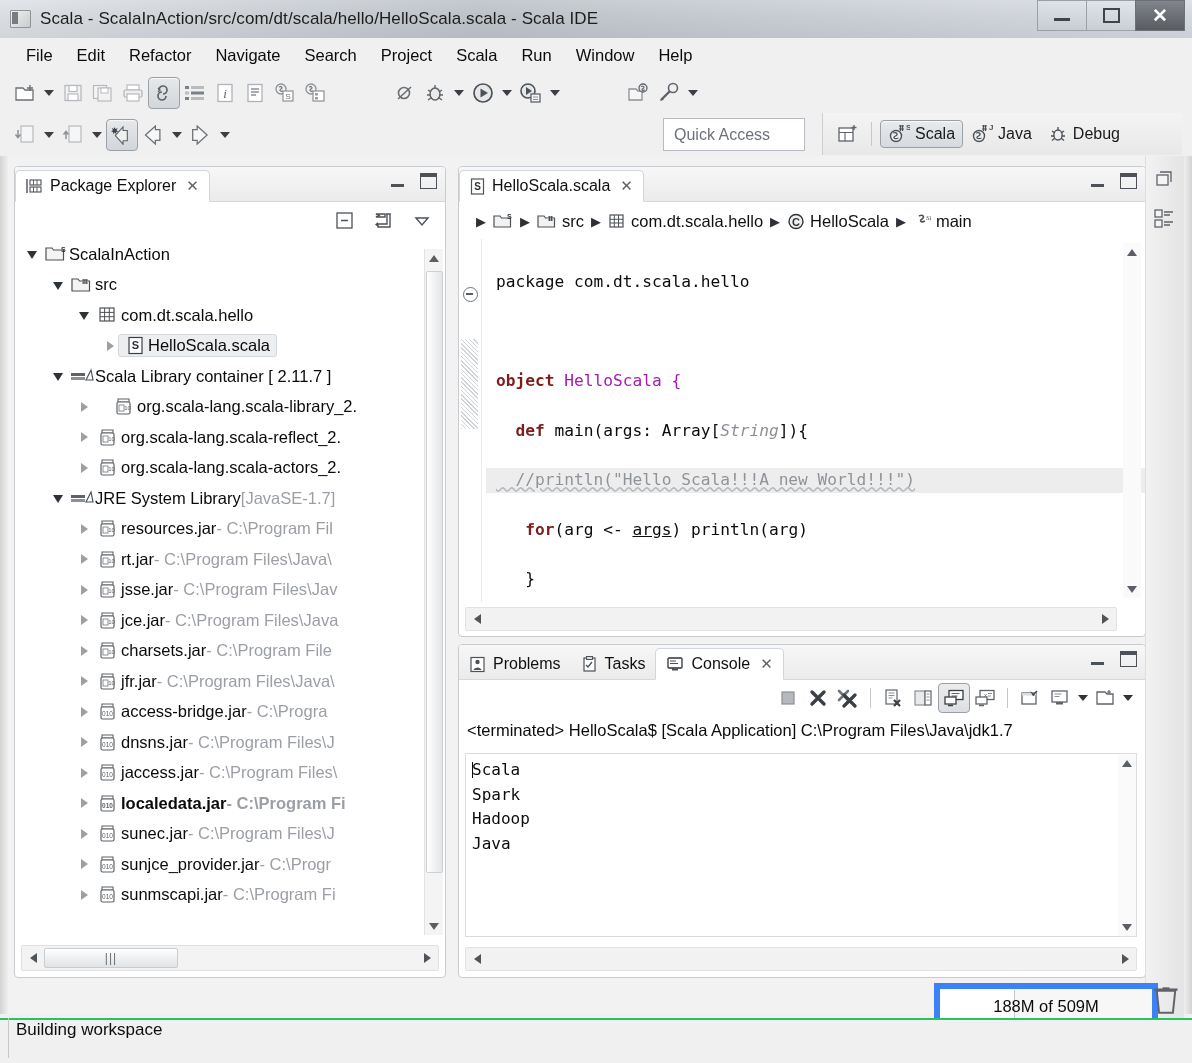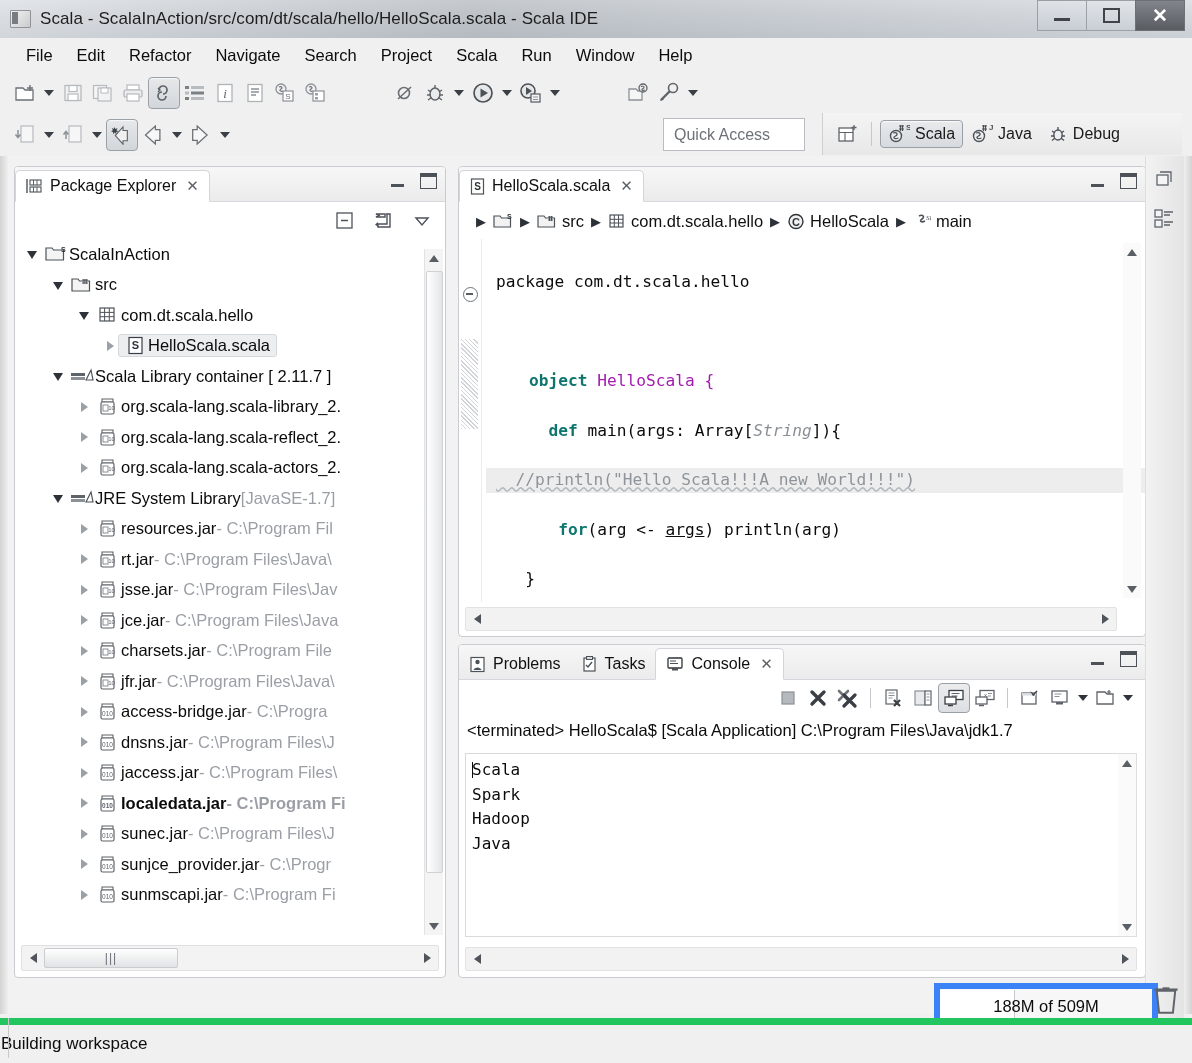--- a/index.html
+++ b/index.html
@@ -266,21 +266,21 @@
     background-image: repeating-linear-gradient(45deg,#cfd2d5 0 1px,transparent 1px 3px);
     opacity: .95;
   }
   .code-lines {
     flex: 1; padding: 6px 0 0 4px; font-family: "DejaVu Sans Mono", monospace;
     font-size: 16.2px; line-height: 24.8px; color: #0b0b0b; white-space: pre;
     overflow: hidden;
   }
   .cl { padding-left: 10px; }
   .cl.hl { background: #ededed; }
-  .kw { color: #0f766e; font-weight: bold; margin-left: 33px; }
+  .kw { color: #7f1d1d; font-weight: bold; }
   .type { color: #a21caf; }
   .typei { color: #8a8f95; font-style: italic; }
   .cmt { color: #8f949a; }
   .sq { text-decoration: underline; text-decoration-style: wavy; text-decoration-color:#b5babf;}
   .und { text-decoration: underline; }
   .ed-vscroll {
     position:absolute; right: 4px; top: 76px; width: 18px; bottom: 38px;
     background:#fafafa;
   }
   .ed-hscroll {
@@ -344,22 +344,22 @@
   .heap-fill { width: 74px; height: 32px; background:#ffffff; border-right:1px solid #c6c9cd; }
   .heap-text {
     position:absolute; left:0; right:0; text-align:center;
     font-size: 16.5px; color:#0b0b0b;
   }
   .trash {
     position:absolute; left: 1152px; top: 985px; width: 28px; height: 30px;
   }
   .statusbar {
     position:absolute; left: 0; top: 1018px; width: 1192px; height: 45px;
-    background:#f0f0f0; border-top: 7px solid #22c55e;
-    display:flex; align-items:center; padding-left: 1px; box-sizing:border-box;
+    background:#f0f0f0; border-top: 2px solid #22c55e;
+    display:flex; align-items:flex-start; padding-left: 16px; box-sizing:border-box;
   }
   .statusbar .st-text { font-size: 17px; color: #0e0e0e; }
   .status-left-edge {
     position:absolute; left:8px; top:1018px; width:1px; height:40px; background:#c9c9c9;
   }
 </style>
 </head>
 <body>
 
 <div id="app">
@@ -716,21 +716,21 @@
               <span class="tnode-icon">
                 <svg width="24" height="18" viewBox="0 0 24 18">
                   <rect x="1" y="6" width="14" height="3" fill="#5f646a"></rect>
                   <rect x="1" y="10" width="14" height="3" fill="#8c9197"></rect>
                   <path d="M16 13 L21 3 L23 13z" fill="none" stroke="#4d5258" stroke-width="1.2"></path>
                 </svg>
               </span>
               <span class="tlabel">Scala Library container [ 2.11.7 ]</span>
             </span>
           </div>
-          <div class="tree-row" style="padding-left: 58px;">
+          <div class="tree-row" style="padding-left: 58px; gap: 16px;">
             <span class="twisty">
               <i class="closed"></i>
             </span>
             <span class="label-wrap">
               <span class="tnode-icon">
                 <svg width="22" height="19" viewBox="0 0 22 19">
                   <path d="M5 2 h11 v3 h-11z" fill="#fff" stroke="#5f646a" stroke-width="1.1"></path>
                   <rect x="4" y="5" width="13" height="12" rx="1.5" fill="#fff" stroke="#5f646a" stroke-width="1.2"></rect>
                   <rect x="6" y="8" width="5" height="6" fill="none" stroke="#8c9197" stroke-width="1"></rect>
                   <text x="14.5" y="13" font-size="6" text-anchor="middle" fill="#5f646a" font-family="Liberation Sans, sans-serif">10</text>

